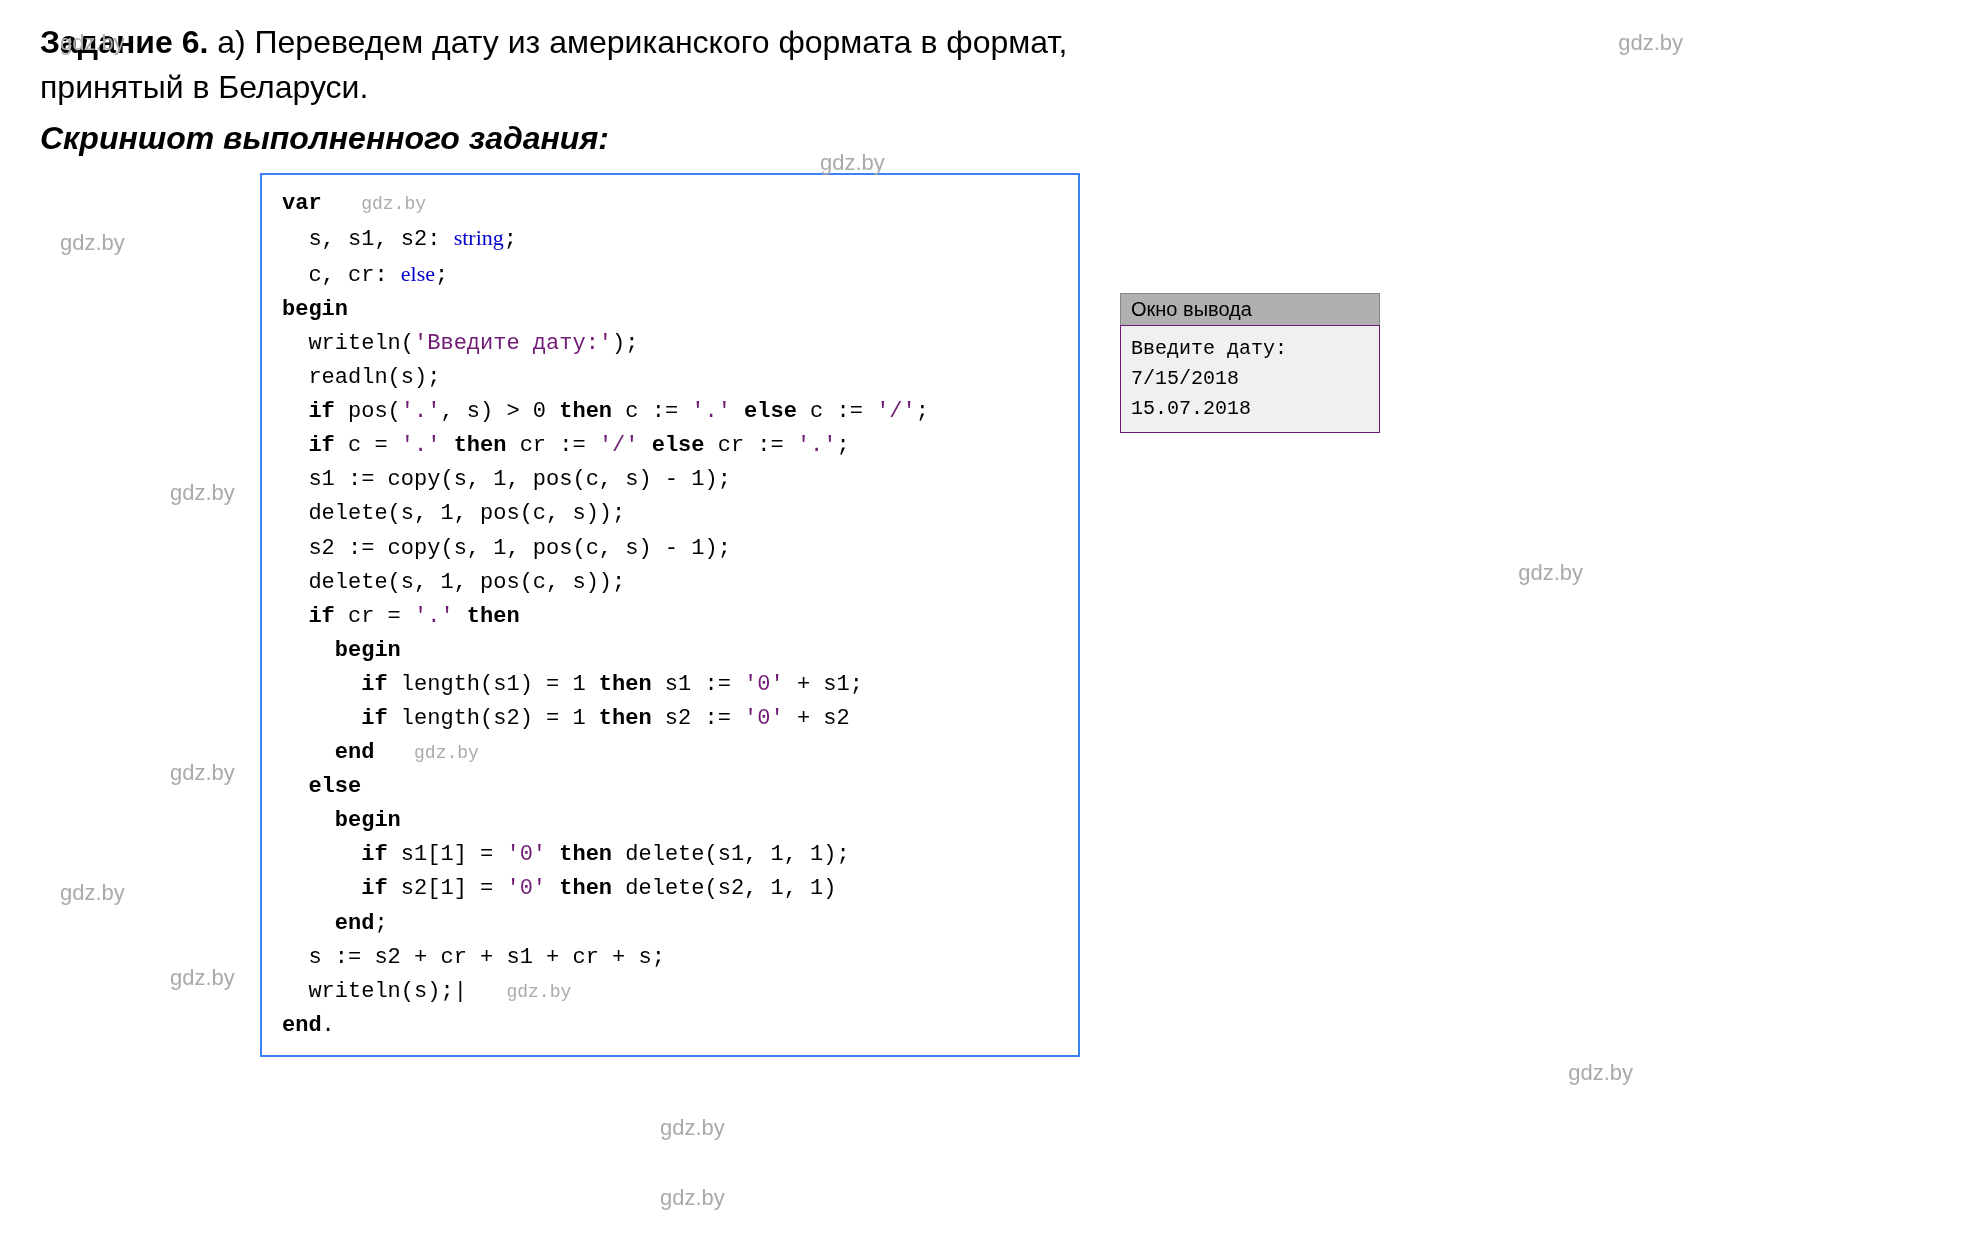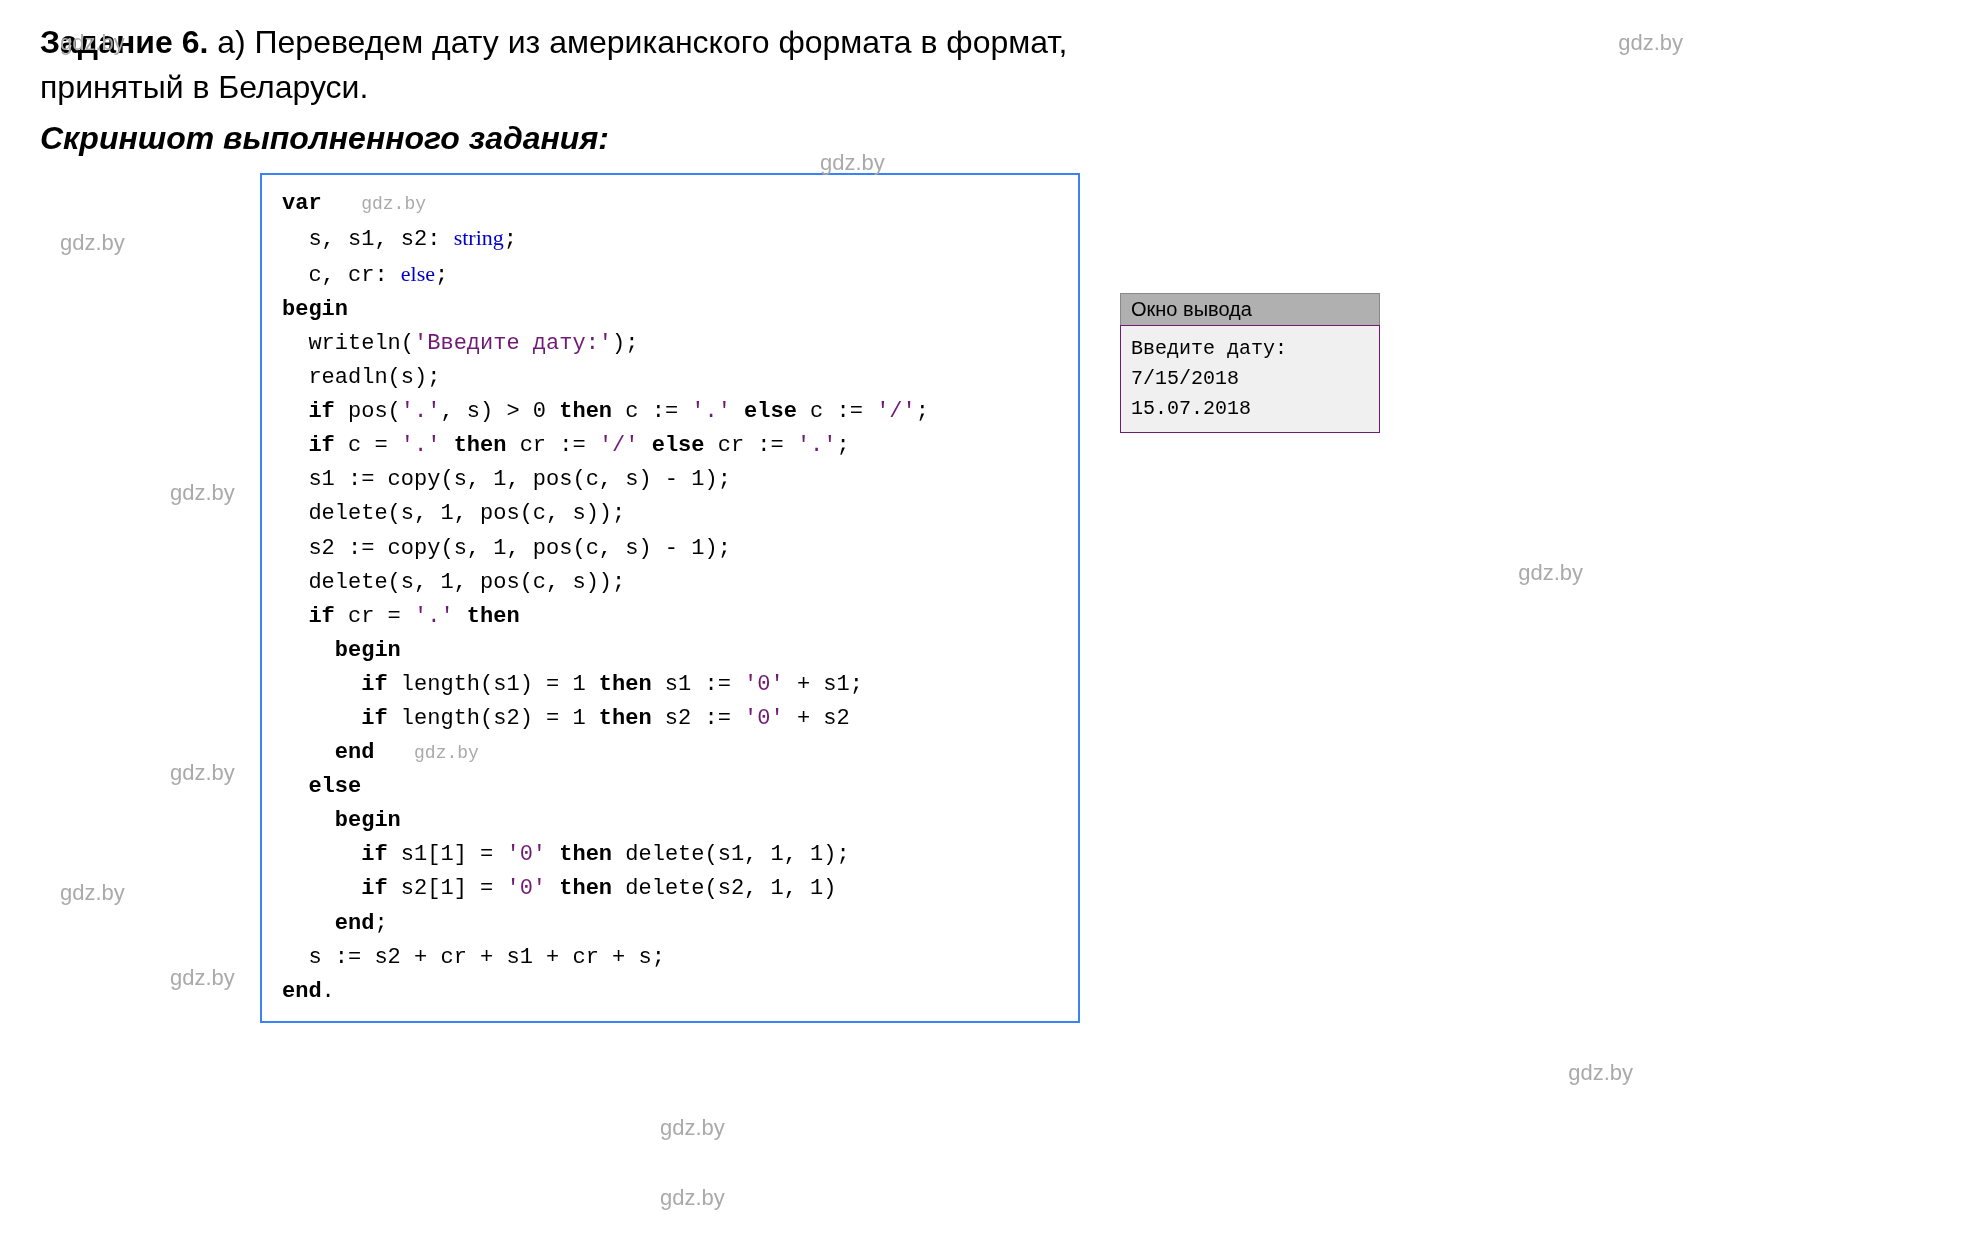--- a/index.html
+++ b/index.html
@@ -138,20 +138,21 @@
       <span class="code-line">    <span class="kw">begin</span></span>
       <span class="code-line">      <span class="kw">if</span> length(s1) = 1 <span class="kw">then</span> s1 := <span class="str">'0'</span> + s1;</span>
       <span class="code-line">      <span class="kw">if</span> length(s2) = 1 <span class="kw">then</span> s2 := <span class="str">'0'</span> + s2</span>
       <span class="code-line">    <span class="kw">end</span>   <span style="color:#aaa;font-size:18px;">gdz.by</span></span>
       <span class="code-line">  <span class="kw">else</span></span>
       <span class="code-line">    <span class="kw">begin</span></span>
       <span class="code-line">      <span class="kw">if</span> s1[1] = <span class="str">'0'</span> <span class="kw">then</span> delete(s1, 1, 1);</span>
       <span class="code-line">      <span class="kw">if</span> s2[1] = <span class="str">'0'</span> <span class="kw">then</span> delete(s2, 1, 1)</span>
       <span class="code-line">    <span class="kw">end</span>;</span>
       <span class="code-line">  s := s2 + cr + s1 + cr + s;</span>
+      <span class="code-line">  writeln(s);|   <span style="color:#aaa;font-size:18px;">gdz.by</span></span>
       <span class="code-line"><span class="kw">end</span>.</span>
     </div>
 
     <div class="output-window">
       <div class="output-titlebar">Окно вывода</div>
       <div class="output-body">
         <div>Введите дату:</div>
         <div>7/15/2018</div>
         <div>15.07.2018</div>
       </div>

